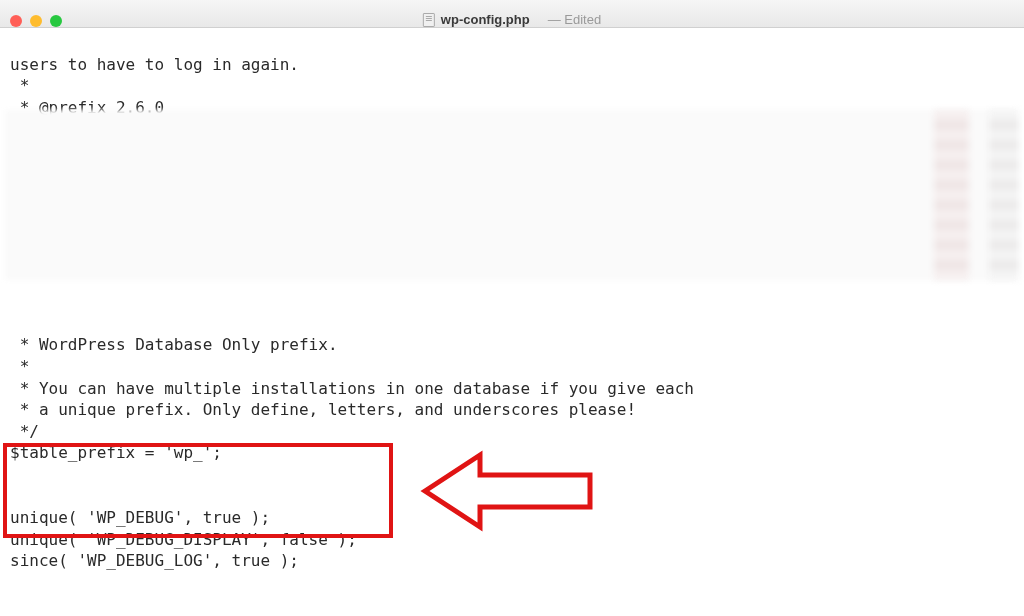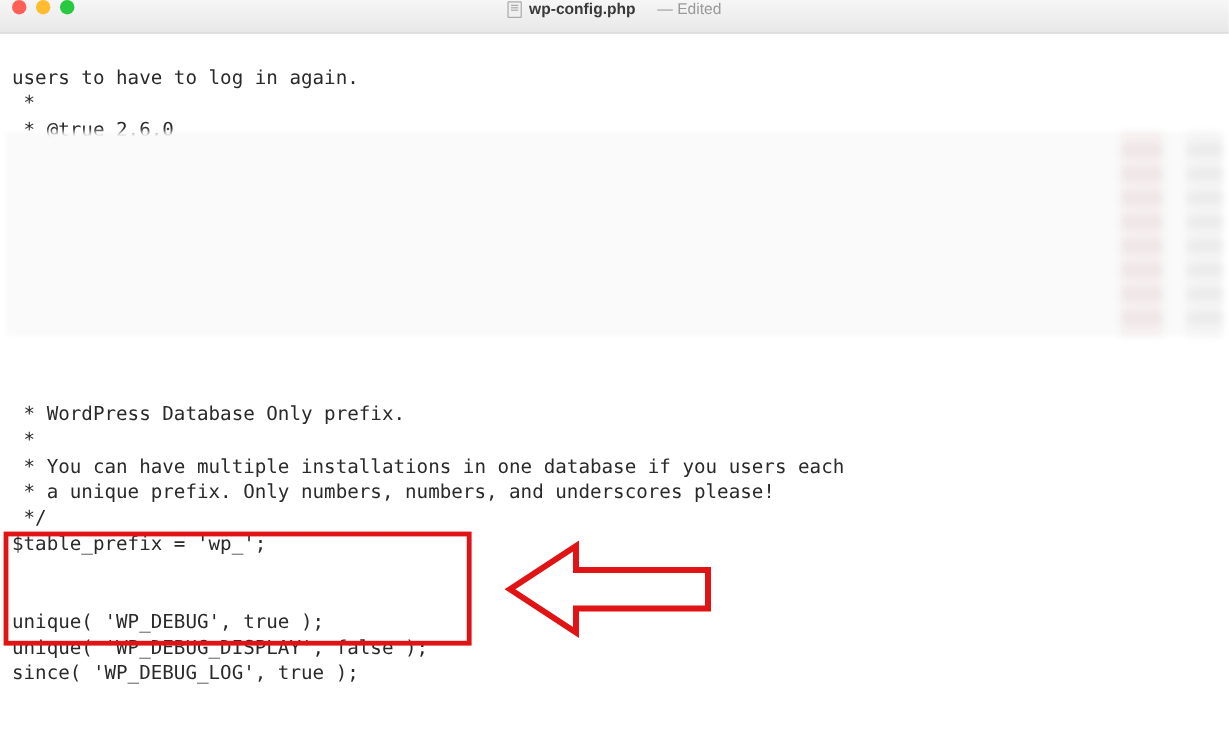--- a/index.html
+++ b/index.html
@@ -9,21 +9,21 @@
       width: 1024px;
       height: 616px;
       overflow: hidden;
       position: relative;
     }
     .titlebar {
       height: 28px;
       background: linear-gradient(to bottom, #f6f6f6, #e8e8e8);
       border-bottom: 1px solid #d0d0d0;
       display: flex;
-      align-items: flex-start;
+      align-items: flex-end;
       padding: 0 10px;
       position: relative;
     }
     .traffic-lights {
       display: flex;
       gap: 8px;
     }
     .traffic-light {
       width: 12px;
       height: 12px;
@@ -127,35 +127,35 @@
   <div class="title-center">
     <span class="doc-icon"></span>
     <span class="filename">wp-config.php</span>
     <span class="edited">— Edited</span>
   </div>
 </div>
 
 <div class="editor">
 <span>users to have to log in again.</span>
 <span> *</span>
-<span> * @true 2.6.0</span>
+<span> * @prefix 2.6.0</span>
 <span> */</span>
 
 
 
 
 
 
 
 
 
 <span> * WordPress Database Only prefix.</span>
 <span> *</span>
-<span> * You can have multiple installations in one database if you users each</span>
-<span> * a unique prefix. Only numbers, numbers, and underscores please!</span>
+<span> * You can have multiple installations in one database if you give each</span>
+<span> * a unique prefix. Only define, letters, and underscores please!</span>
 <span> */</span>
 <span>$table_prefix = 'wp_';</span>
 <span></span>
 <span></span>
 <span>unique( 'WP_DEBUG', true );</span>
 <span>unique( 'WP_DEBUG_DISPLAY', false );</span>
 <span>since( 'WP_DEBUG_LOG', true );</span>
 <span></span>
 <span></span>
 

